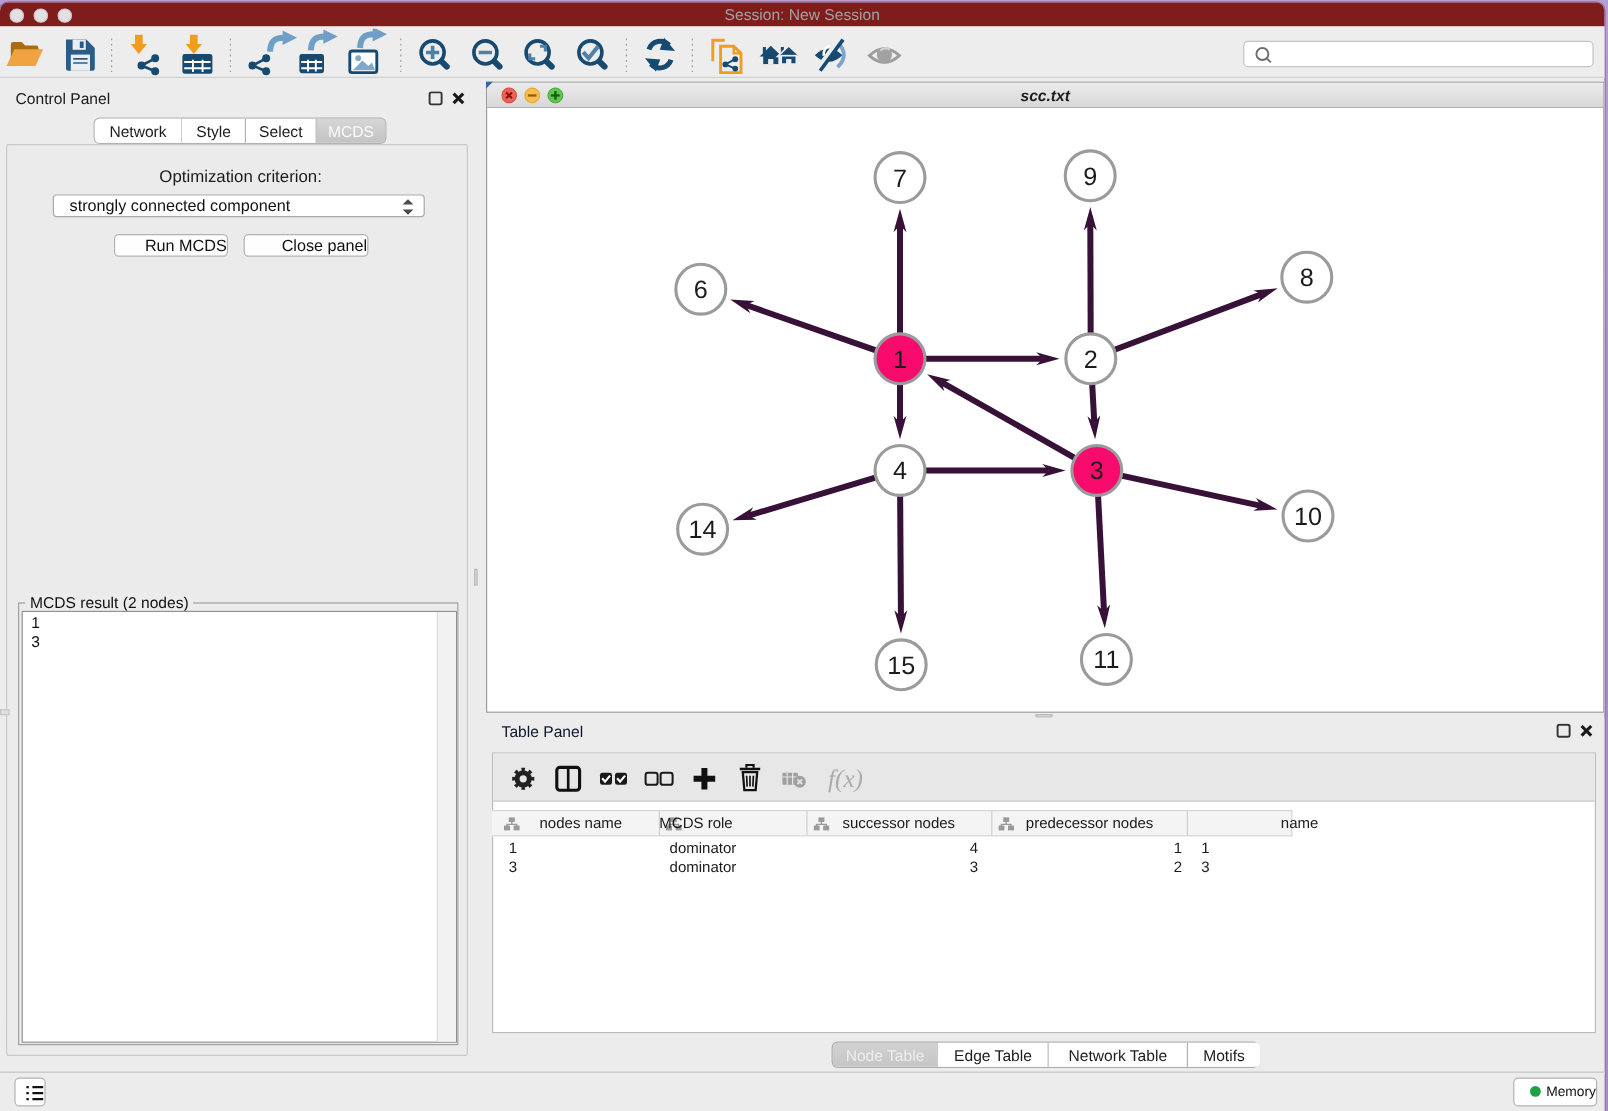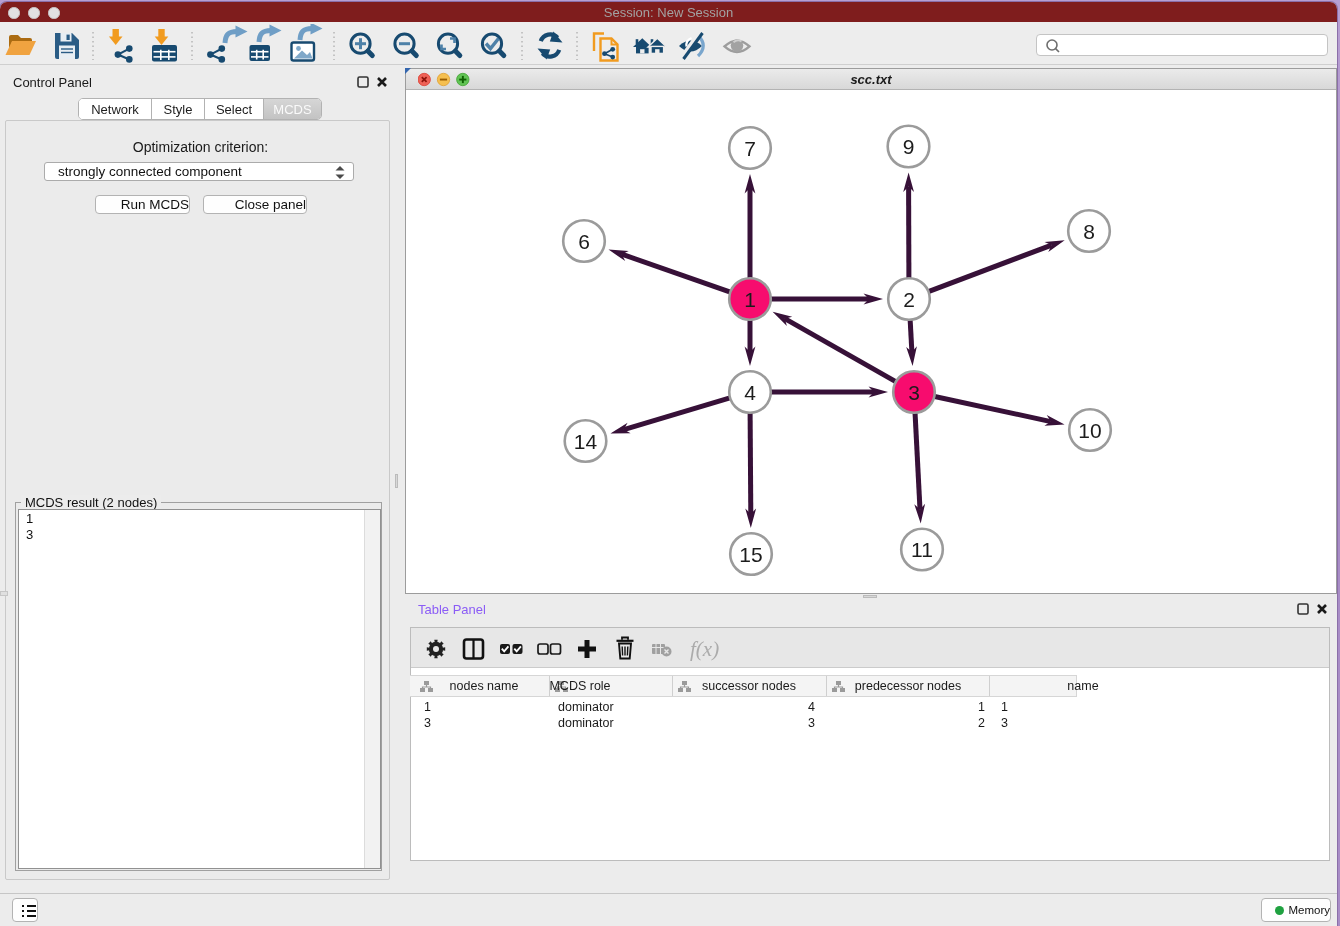--- a/index.html
+++ b/index.html
@@ -218,21 +218,21 @@
 <circle cx="179.5" cy="351.0" r="20.8" fill="#ffffff" stroke="#9b9b9b" stroke-width="2.6"></circle>
 <text x="179.5" y="358.5" font-size="21" fill="#1c1c1c" text-anchor="middle" font-family="Liberation Sans, sans-serif">14</text>
 <circle cx="345.0" cy="464.0" r="20.8" fill="#ffffff" stroke="#9b9b9b" stroke-width="2.6"></circle>
 <text x="345.0" y="471.5" font-size="21" fill="#1c1c1c" text-anchor="middle" font-family="Liberation Sans, sans-serif">15</text>
     </svg>
   <div style="position:absolute;left:863px;top:592.5px;width:14px;height:3px;background:#d8d8d8;border:1px solid #bbb"></div>
   <div style="position:absolute;left:395px;top:472px;width:3px;height:14px;background:#d8d8d8;border:1px solid #bbb"></div>
   <div style="position:absolute;left:0px;top:589px;width:8px;height:5px;background:#e0e0e0;border:1px solid #c6c6c6"></div>
 
   <div id="tablepanel">
-    <div style="position:absolute;left:13px;top:4px;font-size:13px;color:#8b5cf6">Table Panel</div>
+    <div style="position:absolute;left:13px;top:4px;font-size:13px;color:#0f172a">Table Panel</div>
     <svg width="36" height="14" style="position:absolute;left:891px;top:5px">
         <rect x="2" y="1" width="10" height="10" rx="1.5" fill="none" stroke="#333" stroke-width="1.6"></rect>
         <path d="M22,2 l8,8 M30,2 l-8,8" stroke="#1a1a1a" stroke-width="2.6"></path>
       </svg>
     <div style="position:absolute;left:5px;top:29px;width:920px;height:234px;background:#fff;border:1px solid #bcbcbc"></div>
     <div style="position:absolute;left:6px;top:30px;width:918px;height:40px;background:#e7e7e7;border-bottom:1px solid #cbcbcb"></div>
   </div>
   <svg width="330" height="42" style="position:absolute;left:405px;top:625px">
       <circle cx="31.0" cy="22.0" r="7.2" fill="#222"></circle>
       <polygon points="31.0,22.0 40.2,20.3 40.2,23.7" fill="#222"></polygon>
@@ -305,20 +305,26 @@
   <div class="cell" style="left:424px;top:697px">1</div>
     <div class="cell" style="left:558px;top:697px">dominator</div>
     <div class="cell" style="left:745px;top:697px;width:70px;text-align:right">4</div>
     <div class="cell" style="left:915px;top:697px;width:70px;text-align:right">1</div>
     <div class="cell" style="left:1001px;top:697px">1</div>
     <div class="cell" style="left:424px;top:713px">3</div>
     <div class="cell" style="left:558px;top:713px">dominator</div>
     <div class="cell" style="left:745px;top:713px;width:70px;text-align:right">3</div>
     <div class="cell" style="left:915px;top:713px;width:70px;text-align:right">2</div>
     <div class="cell" style="left:1001px;top:713px">3</div>
+  <div style="position:absolute;left:693px;top:866px;width:356px;height:22px;border:1px solid #ababab;border-radius:5px;background:#fff">
+    <div class="tab" style="left:0;width:88px;line-height:21px;background:linear-gradient(#d2d2d2,#c5c5c5);color:#ededed;border-radius:4px 0 0 4px">Node Table</div>
+    <div class="tab" style="left:88px;width:92px;line-height:21px">Edge Table</div>
+    <div class="tab" style="left:180px;width:116px;line-height:21px">Network Table</div>
+    <div class="tab" style="left:296px;width:60px;line-height:21px;border-right:none;border-radius:0 4px 4px 0">Motifs</div>
+  </div>
 
   <div id="statusbar">
     <div class="btn" style="left:12px;top:4px;width:26px;height:24px">
       <svg width="16" height="14" style="margin-top:5px">
           <path d="M1,2 h2 M6,2 h9 M1,7 h2 M6,7 h9 M1,12 h2 M6,12 h9" stroke="#111" stroke-width="1.8"></path>
         </svg>
     </div>
     <div class="btn" style="right:6px;top:4px;width:70px;height:24px;font-size:11.5px;line-height:23px"><span style="display:inline-block;width:9px;height:9px;border-radius:50%;background:#1fa140;margin-right:4px;vertical-align:-1px"></span>Memory</div>
   </div>
 </div>

